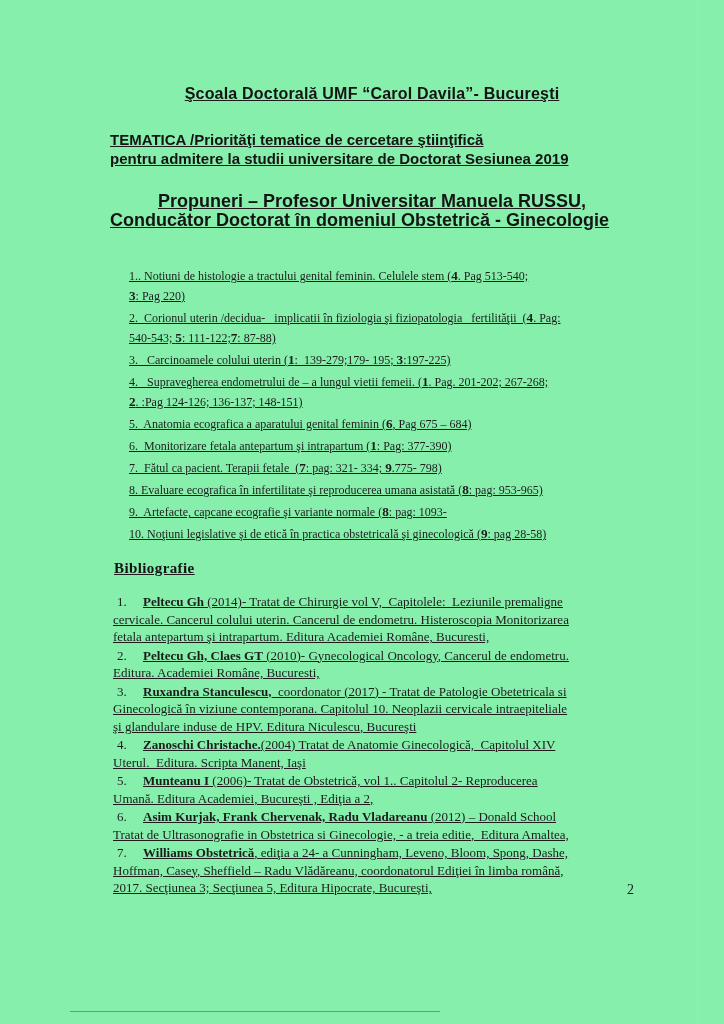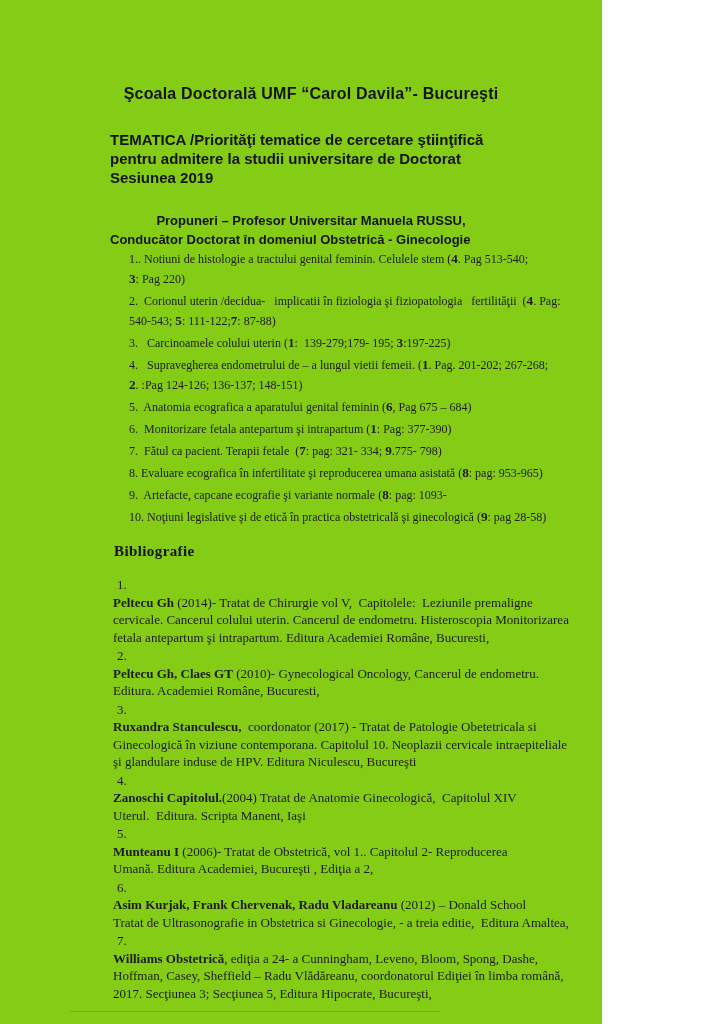--- a/index.html
+++ b/index.html
@@ -1,24 +1,25 @@
 <!DOCTYPE html>
 <html><head>
 <meta charset="utf-8">
 <style>
   * { margin: 0; padding: 0; box-sizing: border-box; }
   html, body { background: #ffffff; }
   .page {
     position: relative;
-    width: 602px;
+    width: 724px;
     height: 1024px;
-    background: #84cc16;
+    background: #86efac;
     overflow: hidden;
     color: #1c1c1c;
     font-family: "Liberation Serif", serif;
+    text-decoration: underline;
   }
   .content { padding: 84px 90px 0 110px; }
 
   .doc-title {
     font-family: "Liberation Sans", sans-serif;
     font-weight: bold;
     font-size: 16px;
     line-height: 20px;
     text-align: center;
     letter-spacing: 0.2px;
@@ -29,22 +30,23 @@
     font-family: "Liberation Sans", sans-serif;
     font-weight: bold;
     font-size: 15px;
     line-height: 19px;
     margin-bottom: 24px;
     color: #141414;
   }
   .proposer {
     font-family: "Liberation Sans", sans-serif;
     font-weight: bold;
-    font-size: 13px;
+    font-size: 18px;
     line-height: 19px;
+    margin-bottom: 36px;
     color: #141414;
   }
   .proposer .centered { text-align: center; }
   .proposer .left { text-align: left; }
 
   .topics { font-size: 12px; line-height: 19px; margin-left: 19px; }
   .topic { white-space: pre; margin-bottom: 2px; }
   .topic .bold { font-weight: bold; font-size: 1.1em; }
 
   .bib-heading {
@@ -121,21 +123,21 @@
 
     <div class="bib">
       <div class="bib-item"><span class="bib-num">1.</span><span class="bib-text"><span class="bold">Peltecu Gh</span><span> (2014)- Tratat de Chirurgie vol V,  Capitolele:  Leziunile premaligne
 cervicale. Cancerul colului uterin. Cancerul de endometru. Histeroscopia Monitorizarea
 fetala antepartum şi intrapartum. Editura Academiei Române, Bucuresti,</span></span></div>
       <div class="bib-item"><span class="bib-num">2.</span><span class="bib-text"><span class="bold">Peltecu Gh, Claes GT</span><span> (2010)- Gynecological Oncology, Cancerul de endometru.
 Editura. Academiei Române, Bucuresti,</span></span></div>
       <div class="bib-item"><span class="bib-num">3.</span><span class="bib-text"><span class="bold">Ruxandra Stanculescu,</span><span>  coordonator (2017) - Tratat de Patologie Obetetricala si
 Ginecologică în viziune contemporana. Capitolul 10. Neoplazii cervicale intraepiteliale
 şi glandulare induse de HPV. Editura Niculescu, Bucureşti</span></span></div>
-      <div class="bib-item"><span class="bib-num">4.</span><span class="bib-text"><span class="bold">Zanoschi Capitolul.</span><span>(2004) Tratat de Anatomie Ginecologică,  Capitolul XIV
+      <div class="bib-item"><span class="bib-num">4.</span><span class="bib-text"><span class="bold">Zanoschi Christache.</span><span>(2004) Tratat de Anatomie Ginecologică,  Capitolul XIV
 Uterul.  Editura. Scripta Manent, Iaşi</span></span></div>
       <div class="bib-item"><span class="bib-num">5.</span><span class="bib-text"><span class="bold">Munteanu I</span><span> (2006)- Tratat de Obstetrică, vol 1.. Capitolul 2- Reproducerea
 Umană. Editura Academiei, Bucureşti , Ediţia a 2,</span></span></div>
       <div class="bib-item"><span class="bib-num">6.</span><span class="bib-text"><span class="bold">Asim Kurjak, Frank Chervenak, Radu Vladareanu</span><span> (2012) – Donald School
 Tratat de Ultrasonografie in Obstetrica si Ginecologie, - a treia editie,  Editura Amaltea,</span></span></div>
       <div class="bib-item"><span class="bib-num">7.</span><span class="bib-text"><span class="bold">Williams Obstetrică</span><span>, ediţia a 24- a Cunningham, Leveno, Bloom, Spong, Dashe,
 Hoffman, Casey, Sheffield – Radu Vlădăreanu, coordonatorul Ediţiei în limba română,
 2017. Secţiunea 3; Secţiunea 5, Editura Hipocrate, Bucureşti,</span></span></div>
     </div>
 

